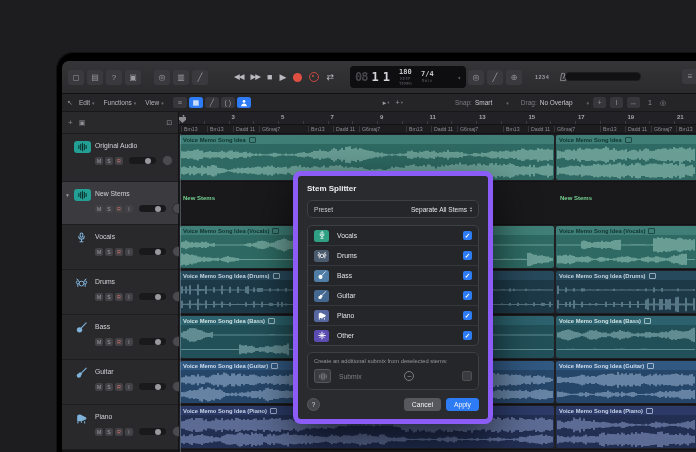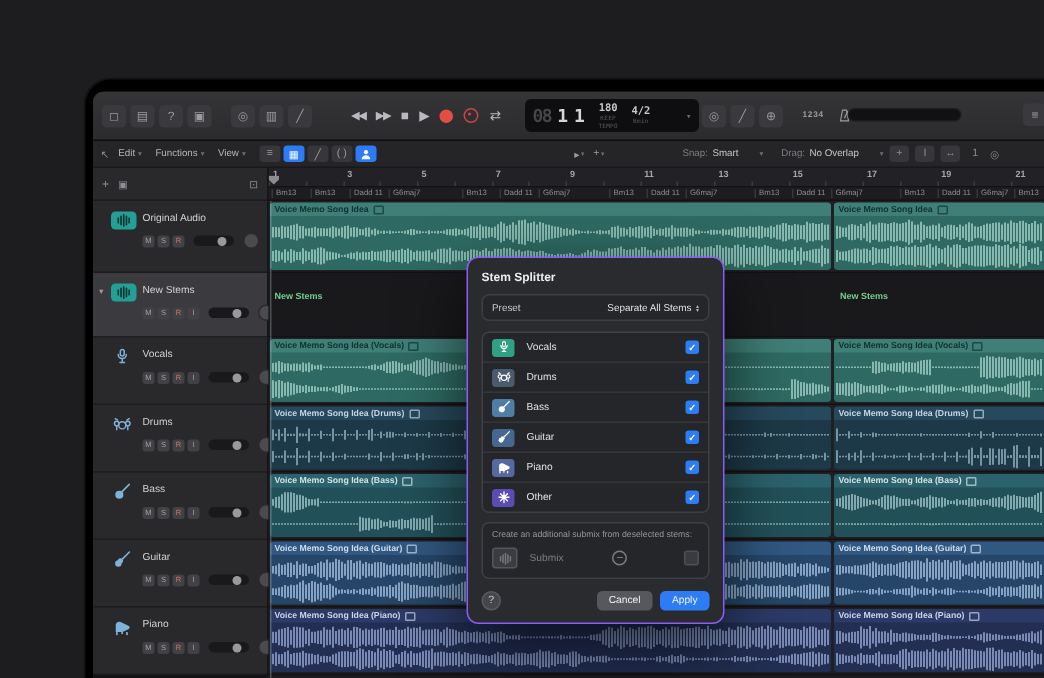--- a/index.html
+++ b/index.html
@@ -85,21 +85,21 @@
   .tname{position:absolute;left:33px;top:8px;font-size:6.8px;color:#d2d2d6}
   .trow{position:absolute;left:33px;top:21px;display:flex;align-items:center;gap:2px}
   .mbtn{width:8px;height:8px;border-radius:2px;background:#414146;color:#a2a2a8;font-size:5px;
         display:flex;align-items:center;justify-content:center}
   .mbtn.r{color:#d6756b}
   .vslider{width:27px;height:7px;border-radius:4px;background:#19191b;position:relative;margin-left:4px;flex:none}
   .vknob{position:absolute;left:16px;top:0.5px;width:6px;height:6px;border-radius:50%;background:#98989d}
   .pknob{width:9px;height:9px;border-radius:50%;background:#4a4a4f;border:1px solid #2b2b2e;margin-left:4px;flex:none}
   .filler{flex:1;background:#141416}
   
-  .dialog{position:absolute;left:311px;top:171px;width:172px;background:#2a2b2f;border:1px solid #8b5cf6;
+  .dialog{position:absolute;left:293px;top:171px;width:200px;background:#2a2b2f;border:5px solid #8b5cf6;
           border-radius:8px;box-shadow:0 16px 44px rgba(0,0,0,.65);padding:7px 9px 8px;z-index:50;box-sizing:border-box}
   .dlg-title{font-size:8px;font-weight:bold;color:#ededef;margin:1px 0 7px}
   .box{border:1px solid #3e3f44;background:#252629;border-radius:5px;overflow:hidden}
   .preset-row{height:16px;display:flex;align-items:center;padding:0 6px;font-size:6.6px;color:#c9c9ce}
   .preset-val{margin-left:auto;color:#e3e3e6;display:flex;align-items:center;gap:3px}
   .stepper{display:flex;flex-direction:column;color:#aeaeb4;font-size:4px;line-height:3.4px}
   .stems{margin-top:7px}
   .stem-row{height:19px;display:flex;align-items:center;padding:0 6px;border-top:1px solid #35363b}
   .stem-row:first-child{border-top:none}
   .stile{width:15px;height:12px;border-radius:2.5px;display:flex;align-items:center;justify-content:center;color:#fff;flex:none}
@@ -156,21 +156,21 @@
           <span class="lcd-dim">08</span>
           <span class="lcd-big">1</span>
           <span class="lcd-big">1</span>
         </div>
         <div class="lcd-col">
           <span class="lcd-num">180</span>
           <span class="lcd-sub">KEEP</span>
           <span class="lcd-sub">TEMPO</span>
         </div>
         <div class="lcd-col">
-          <span class="lcd-num">4/2</span>
+          <span class="lcd-num">7/4</span>
           <span class="lcd-sub">Bmin</span>
         </div>
         <span class="lcd-chev">▾</span>
       </div>
 
       <div class="tb-right">
         <span class="tbtn">◎</span>
         <span class="tbtn">╱</span>
         <span class="tbtn">⊕</span>
         <span class="tgap"></span>

